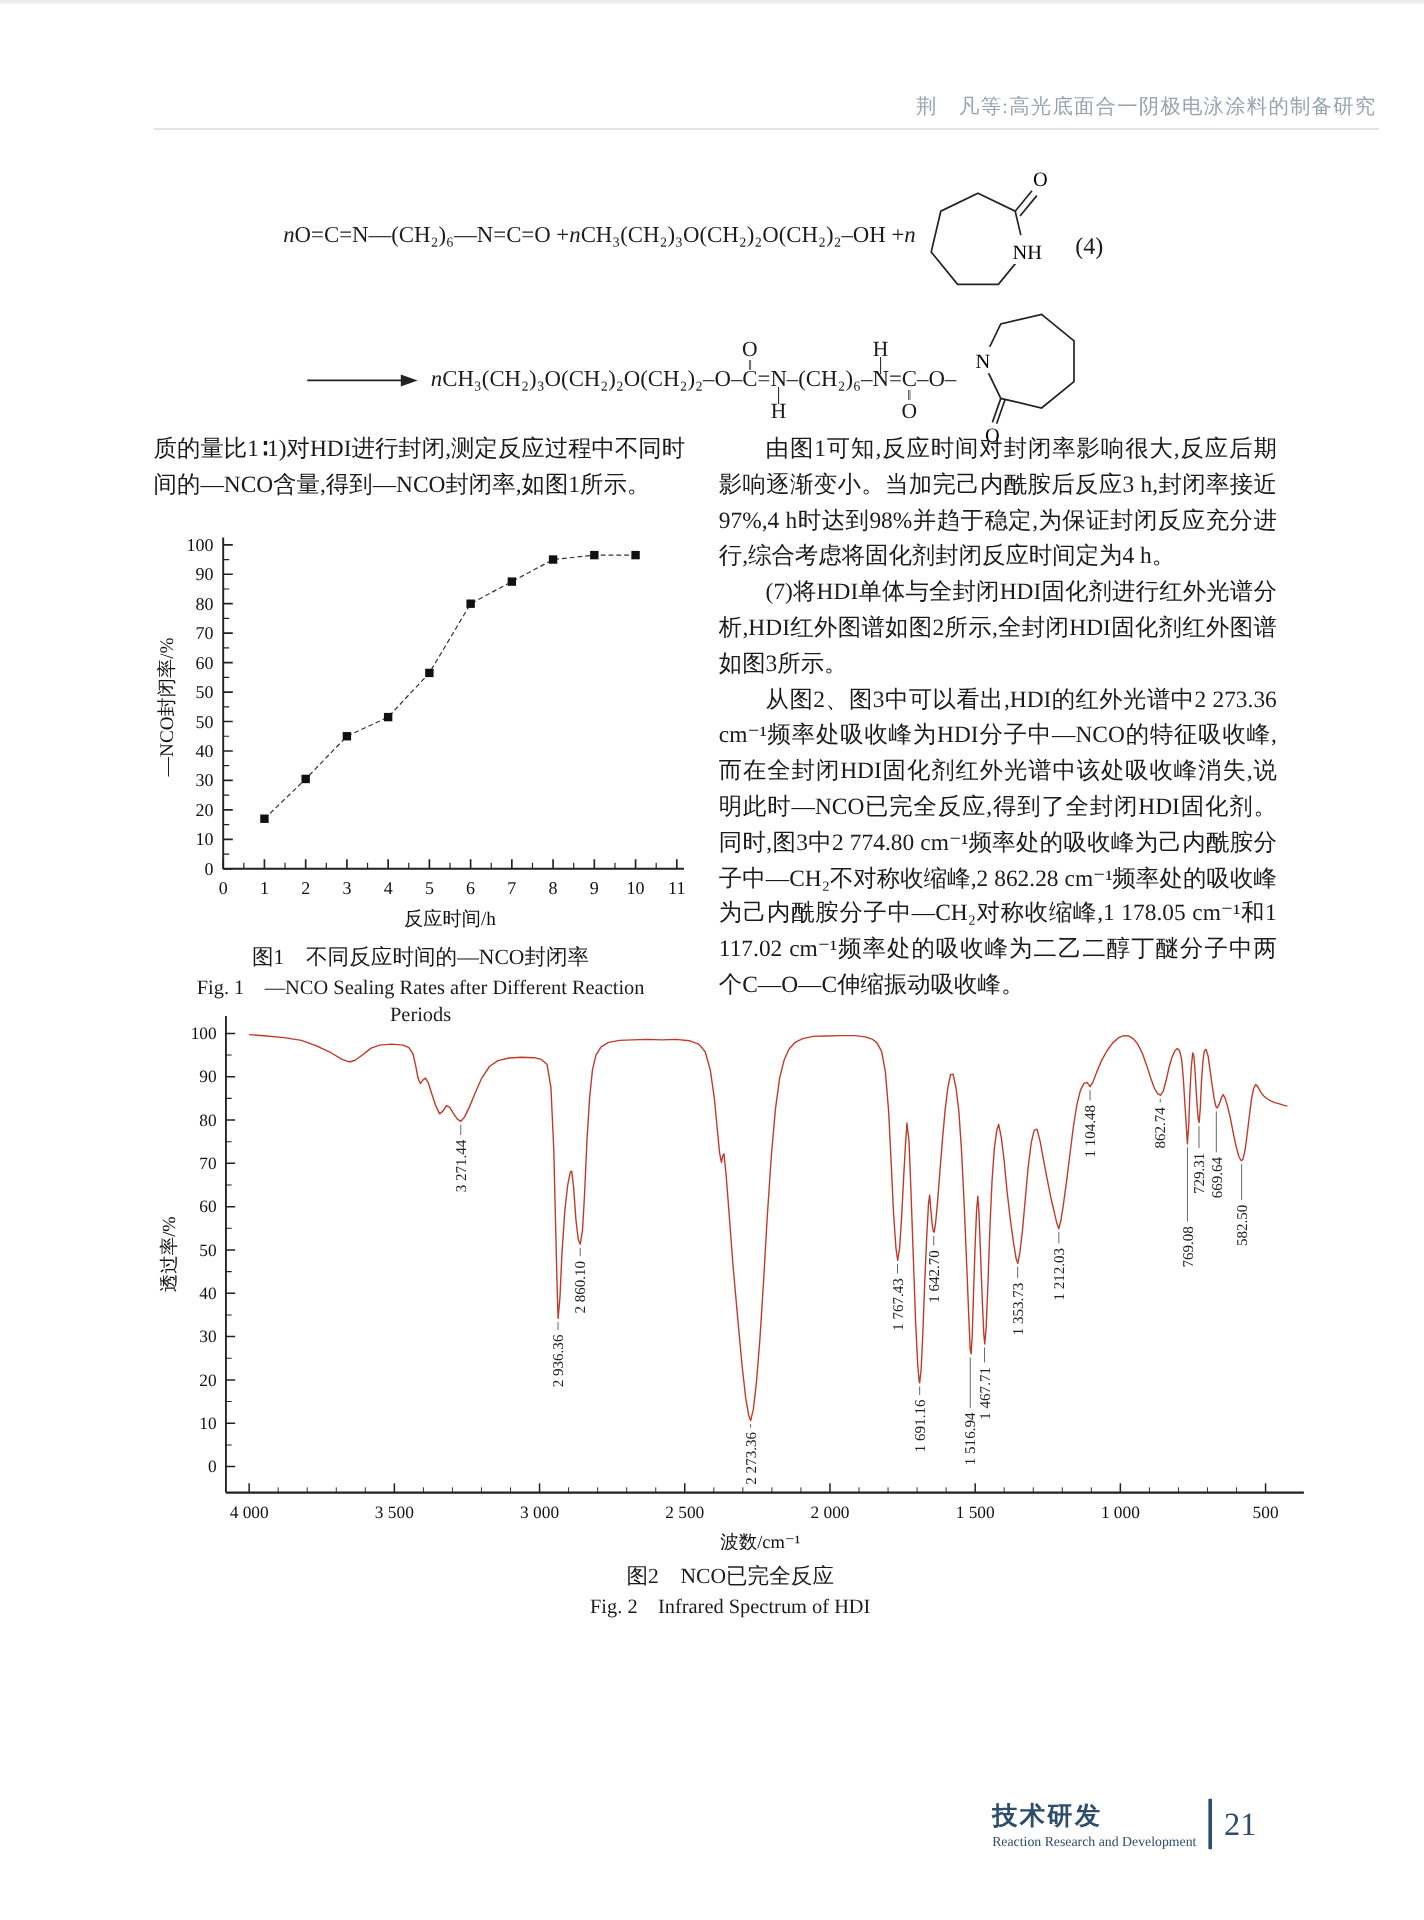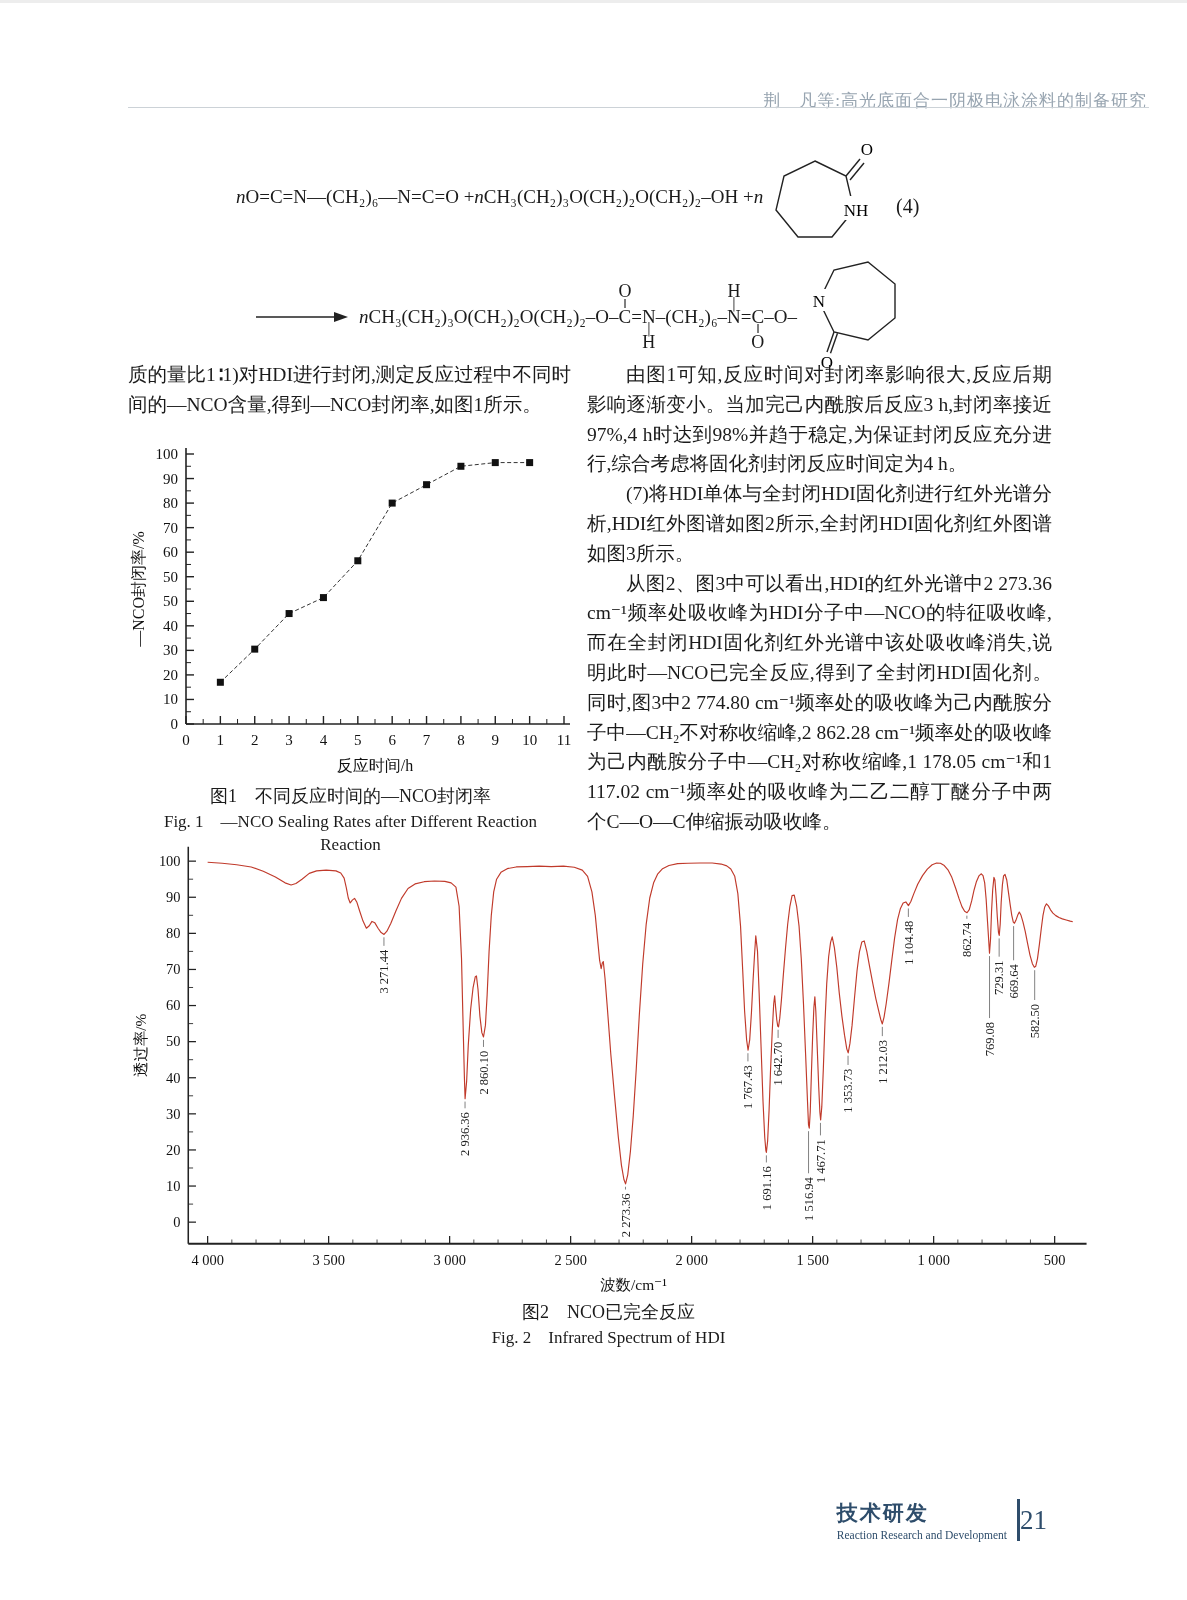--- a/index.html
+++ b/index.html
@@ -1,61 +1,61 @@
 <!DOCTYPE html>
 <html><head>
 <meta charset="utf-8">
 <style>
   html,body{margin:0;padding:0;background:#ffffff;}
   .page{position:relative;width:1187px;height:1600px;background:#fff;overflow:hidden;
         font-family:"Liberation Serif","DejaVu Serif",serif;color:#1b1b1b;
         border-top:3px solid #ededed;}
   
-  .header{position:absolute;top:86px;left:130px;right:40px;text-align:right;
+  .header{position:absolute;top:74px;left:130px;right:40px;text-align:right;
           color:#97a4b0;font-size:17px;letter-spacing:1px;}
   .header-rule{position:absolute;top:104px;left:128px;right:38px;height:0;
           border-top:1.5px solid #ccd2d7;}
   
   .equation{position:absolute;top:130px;left:180px;width:840px;font-size:19px;}
   .eq-row{display:flex;align-items:center;}
   .eq-l1{margin-left:56px;}
   .eq-l2{margin-left:74px;margin-top:2px;}
   .eq-num{position:absolute;left:716px;top:62px;font-size:20px;}
   .it{font-style:italic;}
   .eq-atom{position:relative;display:inline-block;}
   .stk{position:absolute;left:50%;transform:translateX(-50%);display:flex;
        flex-direction:column;align-items:center;line-height:.85;}
   .stk.above{bottom:calc(100% - 4px);}
   .stk.below{top:calc(100% - 4px);}
   .stk i{font-style:normal;font-size:18px;}
   .stk .bnd{font-size:12px;line-height:.9;}
   .ringsvg{vertical-align:middle;}
   .arrow-svg{margin-right:10px;}
   
-  .columns{position:absolute;top:357px;left:128px;width:936px;display:flex;gap:16px;}
+  .columns{position:absolute;top:357px;left:128px;width:936px;display:flex;gap:28px;}
   .col-left{width:443px;}
   .col-right{width:465px;}
   p.body{font-size:19.5px;line-height:29.8px;text-align:justify;margin:0;}
   p.indent{text-indent:2em;}
   
   .fig1-block{margin-top:16px;width:445px;}
   .figcap{ text-align:center;font-weight:normal;}
   .figcap.cn{font-size:18px;margin-top:4px;}
   .figcap.en{font-size:17px;margin-top:2px;}
   .fig2-block{position:absolute;top:836px;left:126px;width:965px;}
   svg text{font-family:"Liberation Serif","DejaVu Serif",serif;}
   
   .footer{position:absolute;top:1496px;right:140px;display:flex;align-items:stretch;}
   .footer .labels{color:#2e4d6b;padding-right:10px;display:flex;
                   flex-direction:column;justify-content:flex-end;}
   .footer .cn{font-size:21px;font-weight:bold;letter-spacing:2px;
               font-family:"Liberation Sans","DejaVu Sans",sans-serif;}
   .footer .en{font-size:11.5px;margin-top:2px;}
   .footer .divider{width:3px;background:#2e4d6b;}
-  .footer .pagenum{font-size:27px;color:#2e4d6b;
+  .footer .pagenum{font-size:27px;color:#2e4d6b;padding-left:10px;
                    display:flex;align-items:center;}
 </style>
 </head>
 <body>
 
 <div class="page">
 
   <div class="header">荆　凡等:高光底面合一阴极电泳涂料的制备研究</div>
   <div class="header-rule"></div>
 
@@ -201,21 +201,21 @@
             <rect x="260.6818181818182" y="63.59090909090909" width="7" height="7" fill="#111"></rect>
             <rect x="295.0454545454545" y="45.18181818181819" width="7" height="7" fill="#111"></rect>
             <rect x="329.40909090909093" y="26.772727272727252" width="7" height="7" fill="#111"></rect>
             <rect x="363.77272727272725" y="23.090909090909065" width="7" height="7" fill="#111"></rect>
             <rect x="398.1363636363636" y="23.090909090909065" width="7" height="7" fill="#111"></rect>
             <text x="16" y="153" text-anchor="middle" font-size="16" fill="#111" transform="rotate(-90 16 153)">—NCO封闭率/%</text>
             <text x="247" y="335" text-anchor="middle" font-size="16" fill="#111">反应时间/h</text>
           </svg>
         <div class="figcap cn">图1　不同反应时间的—NCO封闭率</div>
         <div class="figcap en">Fig. 1　—NCO Sealing Rates after Different Reaction</div>
-        <div class="figcap en">Reaction</div>
+        <div class="figcap en">Periods</div>
       </div>
     </div>
 
     <div class="col-right">
       <p class="body indent">由图1可知,反应时间对封闭率影响很大,反应后期影响逐渐变小。当加完己内酰胺后反应3 h,封闭率接近97%,4 h时达到98%并趋于稳定,为保证封闭反应充分进行,综合考虑将固化剂封闭反应时间定为4 h。</p>
       <p class="body indent">(7)将HDI单体与全封闭HDI固化剂进行红外光谱分析,HDI红外图谱如图2所示,全封闭HDI固化剂红外图谱如图3所示。</p>
       <p class="body indent">从图2、图3中可以看出,HDI的红外光谱中2 273.36 cm⁻¹频率处吸收峰为HDI分子中—NCO的特征吸收峰,而在全封闭HDI固化剂红外光谱中该处吸收峰消失,说明此时—NCO已完全反应,得到了全封闭HDI固化剂。同时,图3中2 774.80 cm⁻¹频率处的吸收峰为己内酰胺分子中—CH₂不对称收缩峰,2 862.28 cm⁻¹频率处的吸收峰为己内酰胺分子中—CH₂对称收缩峰,1 178.05 cm⁻¹和1 117.02 cm⁻¹频率处的吸收峰为二乙二醇丁醚分子中两个C—O—C伸缩振动吸收峰。</p>
     </div>
   </div>
 

